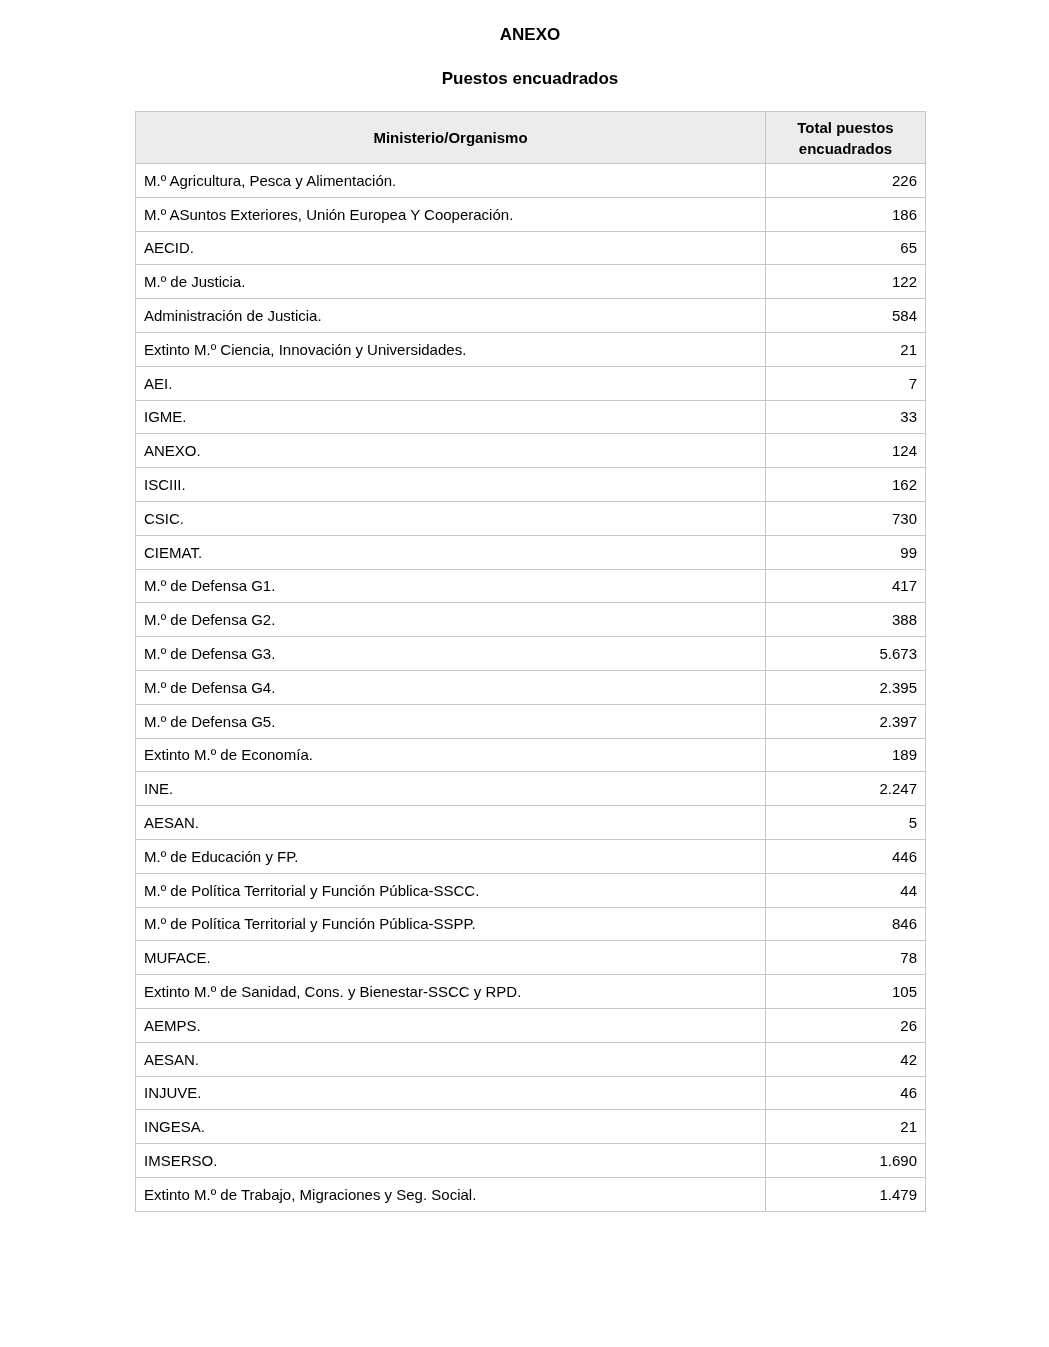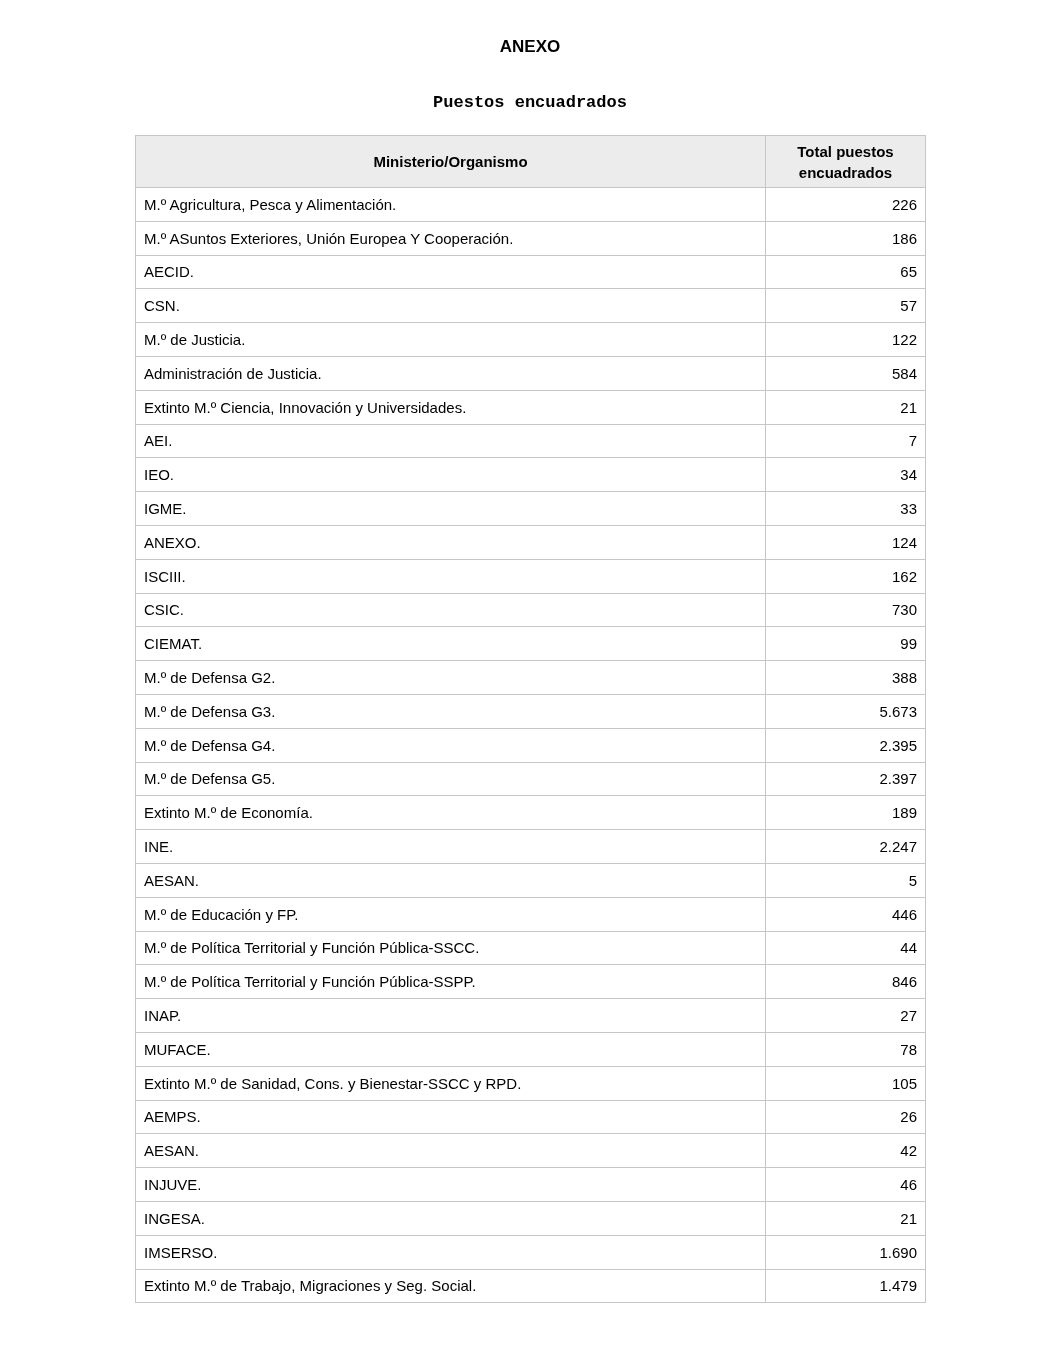--- a/index.html
+++ b/index.html
@@ -14,35 +14,34 @@
     width: 1049px;
     height: 1347px;
     background: #ffffff;
     overflow: hidden;
   }
   .doc {
     margin-left: 135px;
     width: 790px;
   }
   .doc-title {
-    margin: 16px;
+    margin: 4px;
     padding-top: 21px;
     text-align: center;
     font-size: 17px;
     font-weight: bold;
     line-height: 20px;
   }
   .doc-subtitle {
     margin: 0;
     padding-top: 20px;
     text-align: center;
     font-size: 17px;
     font-weight: bold;
     line-height: 20px;
-    font-family: Liberation Mono, monospace;
   }
   table.annex {
     margin-top: 22px;
     border-collapse: collapse;
     table-layout: fixed;
     width: 790px;
     font-size: 15px;
   }
   table.annex col.c-org   { width: 630px; }
   table.annex col.c-total { width: 160px; }
@@ -98,24 +97,20 @@
   <tr>
     <td class="org">M.º ASuntos Exteriores, Unión Europea Y Cooperación.</td>
     <td class="total">186</td>
   </tr>
 
   <tr>
     <td class="org">AECID.</td>
     <td class="total">65</td>
   </tr>
 
-  <tr>
-    <td class="org">CSN.</td>
-    <td class="total">57</td>
-  </tr>
 
   <tr>
     <td class="org">M.º de Justicia.</td>
     <td class="total">122</td>
   </tr>
 
   <tr>
     <td class="org">Administración de Justicia.</td>
     <td class="total">584</td>
   </tr>
@@ -123,24 +118,20 @@
   <tr>
     <td class="org">Extinto M.º Ciencia, Innovación y Universidades.</td>
     <td class="total">21</td>
   </tr>
 
   <tr>
     <td class="org">AEI.</td>
     <td class="total">7</td>
   </tr>
 
-  <tr>
-    <td class="org">IEO.</td>
-    <td class="total">34</td>
-  </tr>
 
   <tr>
     <td class="org">IGME.</td>
     <td class="total">33</td>
   </tr>
 
   <tr>
     <td class="org">ANEXO.</td>
     <td class="total">124</td>
   </tr>
@@ -153,20 +144,24 @@
   <tr>
     <td class="org">CSIC.</td>
     <td class="total">730</td>
   </tr>
 
   <tr>
     <td class="org">CIEMAT.</td>
     <td class="total">99</td>
   </tr>
 
+  <tr>
+    <td class="org">M.º de Defensa G1.</td>
+    <td class="total">417</td>
+  </tr>
 
   <tr>
     <td class="org">M.º de Defensa G2.</td>
     <td class="total">388</td>
   </tr>
 
   <tr>
     <td class="org">M.º de Defensa G3.</td>
     <td class="total">5.673</td>
   </tr>
@@ -205,24 +200,20 @@
   <tr>
     <td class="org">M.º de Política Territorial y Función Pública-SSCC.</td>
     <td class="total">44</td>
   </tr>
 
   <tr>
     <td class="org">M.º de Política Territorial y Función Pública-SSPP.</td>
     <td class="total">846</td>
   </tr>
 
-  <tr>
-    <td class="org">INAP.</td>
-    <td class="total">27</td>
-  </tr>
 
   <tr>
     <td class="org">MUFACE.</td>
     <td class="total">78</td>
   </tr>
 
   <tr>
     <td class="org">Extinto M.º de Sanidad, Cons. y Bienestar-SSCC y RPD.</td>
     <td class="total">105</td>
   </tr>

